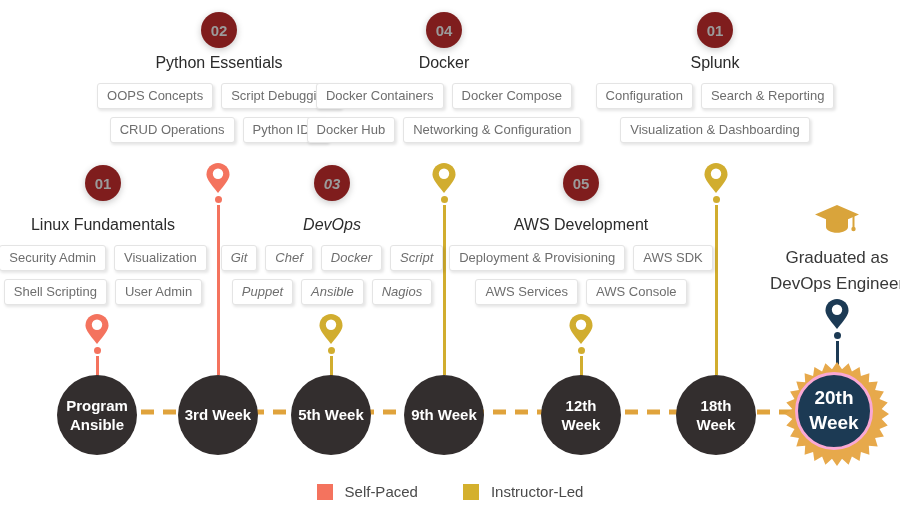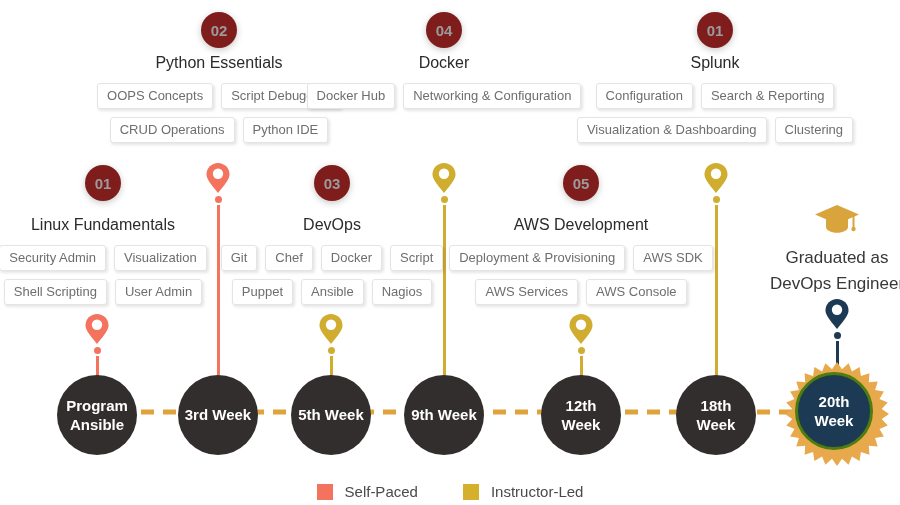--- a/index.html
+++ b/index.html
@@ -38,23 +38,23 @@
   .circle{
     position:absolute;top:375px;width:80px;height:80px;border-radius:50%;
     background:#332E2E;display:flex;align-items:center;justify-content:center;text-align:center;
     color:#fff;font-size:15px;font-weight:bold;line-height:1.3;
   }
   .circle span{display:block;padding:0 6px;}
   .badge20{position:absolute;left:785px;top:362px;width:104px;height:104px;}
   .badge20 svg{position:absolute;left:0;top:0;}
   .circle--navy{
     position:absolute;left:10px;top:10px;width:78px;height:78px;border-radius:50%;
-    background:#1C3A54;border:3px solid #4d7c0f;box-sizing:border-box;
+    background:#1C3A54;border:3px solid #f9a8d4;box-sizing:border-box;
     display:flex;align-items:center;justify-content:center;text-align:center;
-    color:#fff;font-size:15px;font-weight:bold;line-height:1.3;
+    color:#fff;font-size:19px;font-weight:bold;line-height:1.3;
   }
   
   .grad{position:absolute;left:756px;top:203px;width:162px;display:flex;flex-direction:column;align-items:center;}
   .grad-text{margin-top:8px;font-size:17px;color:#383838;text-align:center;line-height:1.5;}
   
   .legend{position:absolute;left:0;right:0;top:483px;display:flex;justify-content:center;column-gap:45px;}
   .legend-item{display:flex;align-items:center;column-gap:12px;font-size:15px;color:#4A4A4A;}
   .swatch{width:16px;height:16px;display:inline-block;}
 </style>
 </head>
@@ -152,21 +152,21 @@
           <span class="chip">OOPS Concepts</span>
           <span class="chip">Script Debugging</span>
         </div>
         <div class="chip-row">
           <span class="chip">CRUD Operations</span>
           <span class="chip">Python IDE</span>
         </div>
       </div>
   </div>
 
-  <div class="section section--mid" style="left:217px;top:165px;width:230px;">
+  <div class="section section--mid" style="left:217px;top:165px;width:230px;font-style:italic;">
     <div class="num">03</div>
     <div class="sec-title">DevOps</div>
     <div class="chips">
         <div class="chip-row">
           <span class="chip">Git</span>
           <span class="chip">Chef</span>
           <span class="chip">Docker</span>
           <span class="chip">Script</span>
         </div>
         <div class="chip-row">
@@ -175,20 +175,24 @@
           <span class="chip">Nagios</span>
         </div>
       </div>
   </div>
 
   <div class="section section--top" style="left:313px;top:12px;width:262px;">
     <div class="num">04</div>
     <div class="sec-title">Docker</div>
     <div class="chips">
         <div class="chip-row">
+          <span class="chip">Docker Containers</span>
+          <span class="chip">Docker Compose</span>
+        </div>
+        <div class="chip-row">
           <span class="chip">Docker Hub</span>
           <span class="chip">Networking &amp; Configuration</span>
         </div>
       </div>
   </div>
 
   <div class="section section--mid" style="left:449px;top:165px;width:264px;">
     <div class="num">05</div>
     <div class="sec-title">AWS Development</div>
     <div class="chips">
@@ -206,21 +210,20 @@
   <div class="section section--top" style="left:582px;top:12px;width:266px;">
     <div class="num">01</div>
     <div class="sec-title">Splunk</div>
     <div class="chips">
         <div class="chip-row">
           <span class="chip">Configuration</span>
           <span class="chip">Search &amp; Reporting</span>
         </div>
         <div class="chip-row">
           <span class="chip">Visualization &amp; Dashboarding</span>
-          <span class="chip">Clustering</span>
         </div>
       </div>
   </div>
 
   <div class="grad">
     <svg width="48" height="34" viewBox="0 0 48 34">
       <polygon points="24,2 46,11.5 24,21 2,11.5" fill="#D9A43B"></polygon>
       <path d="M13 15.5 L24 20 L35 15.5 L35 24 C35 27.2 30 29.8 24 29.8 C18 29.8 13 27.2 13 24 Z" fill="#D9A43B"></path>
       <line x1="40.5" y1="13" x2="40.5" y2="24" stroke="#D9A43B" stroke-width="2"></line>
       <circle cx="40.5" cy="26" r="2.2" fill="#D9A43B"></circle>

